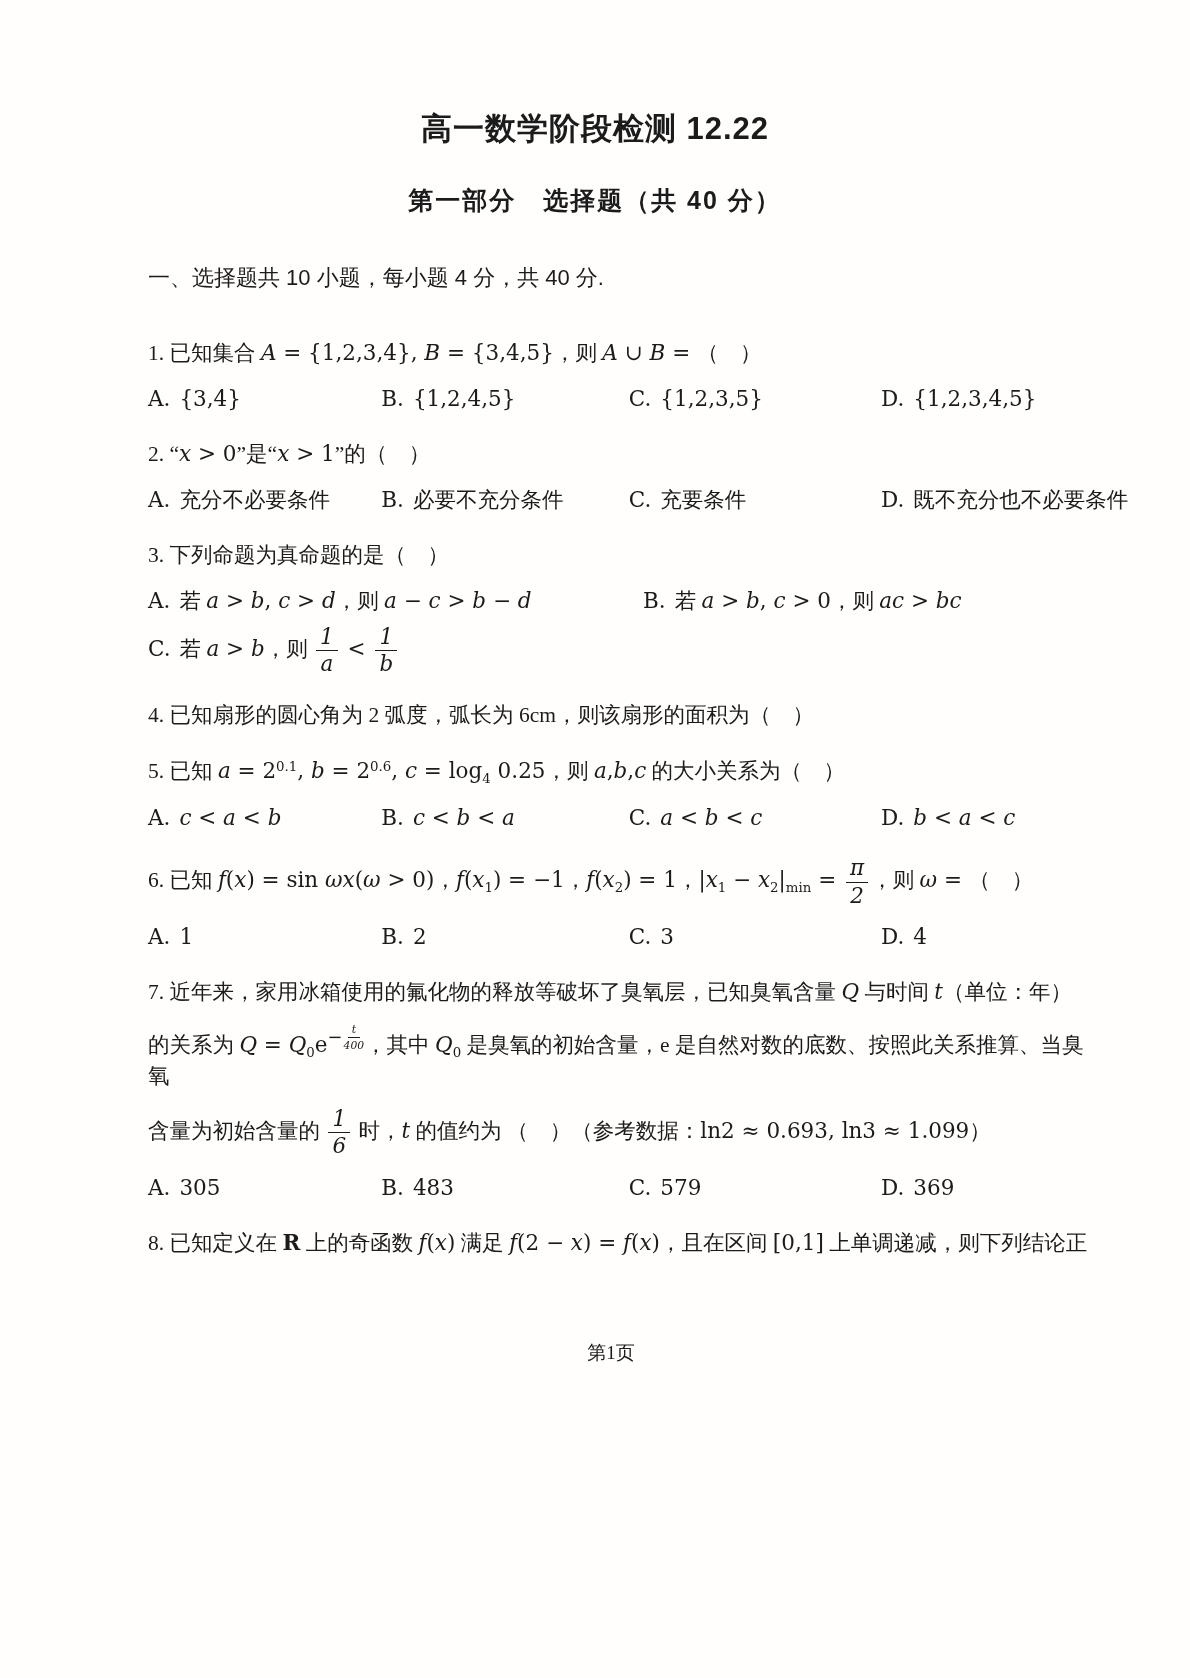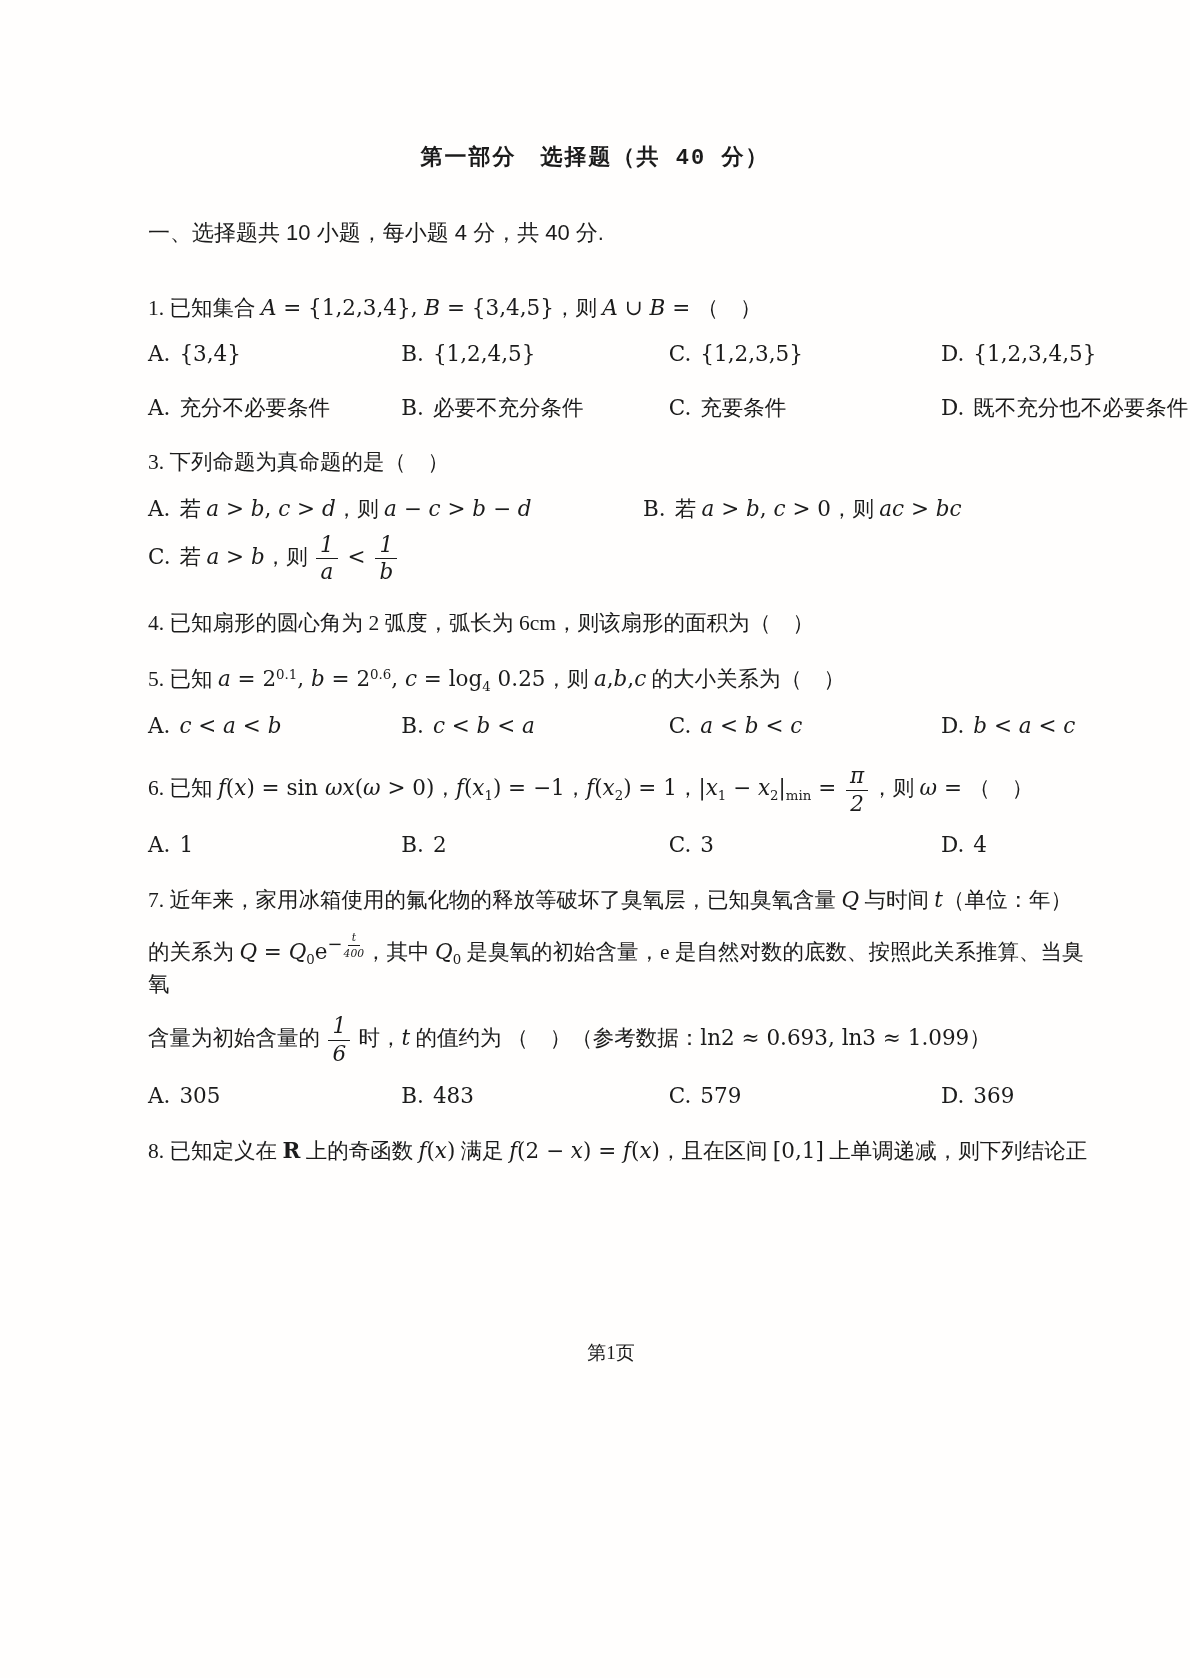--- a/index.html
+++ b/index.html
@@ -15,23 +15,23 @@
   .header{width:100%;text-align:center;padding-top:108px;}
   .title{
     margin:0;
     font-family:"Liberation Sans","DejaVu Sans",sans-serif;
     font-weight:700;
     font-size:31px;
     letter-spacing:1px;
   }
   .section-heading{
     margin:34px 0 0 0;
-    font-family:Liberation Mono, monospace;
+    font-family:Liberation Sans, sans-serif;
     font-weight:700;
-    font-size:22px;
+    font-size:25px;
     letter-spacing:2px;
   }
   .content{
     width:952px;
     margin-left:148px;
     margin-right:auto;
   }
   .instructions{
     margin-top:46px;
     font-family:"Liberation Sans","DejaVu Sans",sans-serif;
@@ -45,21 +45,21 @@
     line-height:1.45;
     margin:0 0 15px 0;
   }
   .opts{
     display:grid;
     margin:0 0 10px 0;
     font-size:21.5px;
     line-height:1.4;
     align-items:center;
   }
-  .opts.cols4{grid-template-columns:24.5% 26% 26.5% 23%;gap:20px;}
+  .opts.cols4{grid-template-columns:24.5% 26% 26.5% 23%;}
   .opts.cols2{grid-template-columns:52% 48%;}
   .opt{white-space:nowrap;}
   .olabel{
     font-family:"DejaVu Serif","Liberation Serif",serif;
     margin-right:9px;
   }
   .zh{font-family:"Liberation Serif","DejaVu Serif",serif;}
   .m{font-family:"DejaVu Serif","Liberation Serif",serif;}
   .var{font-family:"DejaVu Serif","Liberation Serif",serif;font-style:italic;}
   .mb{font-family:"DejaVu Serif","Liberation Serif",serif;font-weight:700;}
@@ -90,35 +90,37 @@
     width:100%;
     text-align:center;
     font-size:19px;
   }
 </style>
 </head>
 <body>
 
 <div class="page">
   <div class="header">
+    <h1 class="title">高一数学阶段检测 12.22</h1>
     <h2 class="section-heading">第一部分　选择题（共 40 分）</h2>
   </div>
   <div class="content">
     <div class="instructions">一、选择题共 10 小题，每小题 4 分，共 40 分.</div>
     <div id="questions">
         <div class="question">
           <div class="stem"><span class="zh">1. 已知集合 </span><span class="var">A</span><span class="m"> = {1,2,3,4}, </span><span class="var">B</span><span class="m"> = {3,4,5}</span><span class="zh">，则 </span><span class="var">A</span><span class="m"> ∪ </span><span class="var">B</span><span class="m"> = </span><span class="zh">（　）</span></div>
           <div class="opts cols4">
             <div class="opt"><span class="olabel">A.</span><span class="m">{3,4}</span></div>
             <div class="opt"><span class="olabel">B.</span><span class="m">{1,2,4,5}</span></div>
             <div class="opt"><span class="olabel">C.</span><span class="m">{1,2,3,5}</span></div>
             <div class="opt"><span class="olabel">D.</span><span class="m">{1,2,3,4,5}</span></div>
           </div>
         </div>
         <div class="question">
+          <div class="stem"><span class="zh">2. “</span><span class="var">x</span><span class="m"> &gt; 0</span><span class="zh">”是“</span><span class="var">x</span><span class="m"> &gt; 1</span><span class="zh">”的（　）</span></div>
           <div class="opts cols4">
             <div class="opt"><span class="olabel">A.</span><span class="zh">充分不必要条件</span></div>
             <div class="opt"><span class="olabel">B.</span><span class="zh">必要不充分条件</span></div>
             <div class="opt"><span class="olabel">C.</span><span class="zh">充要条件</span></div>
             <div class="opt"><span class="olabel">D.</span><span class="zh">既不充分也不必要条件</span></div>
           </div>
         </div>
         <div class="question">
           <div class="stem"><span class="zh">3. 下列命题为真命题的是（　）</span></div>
           <div class="opts cols2">

